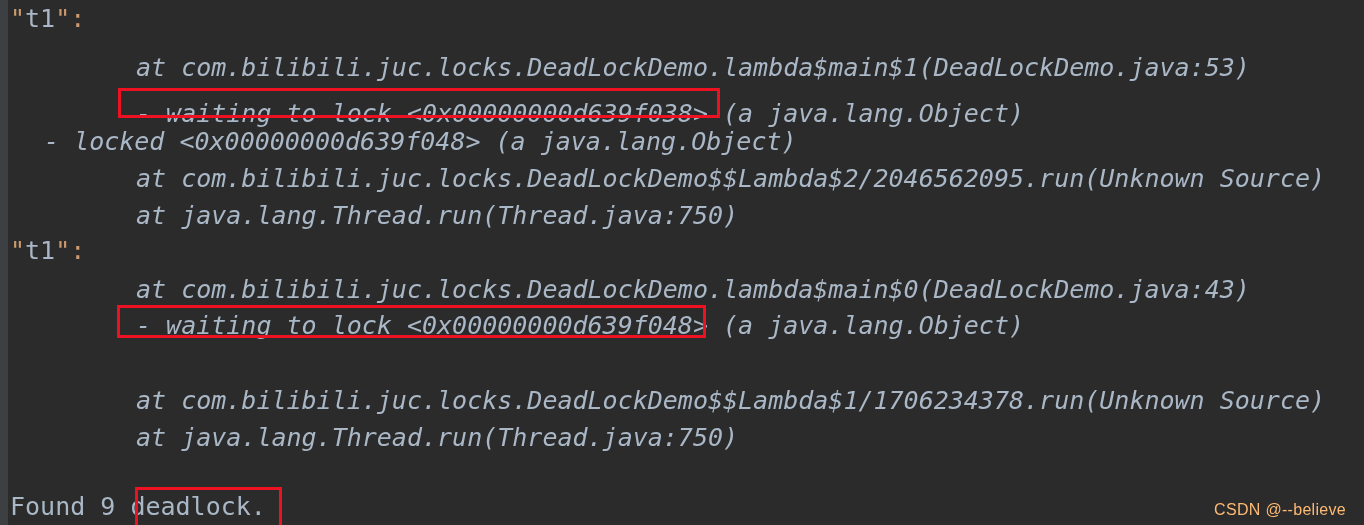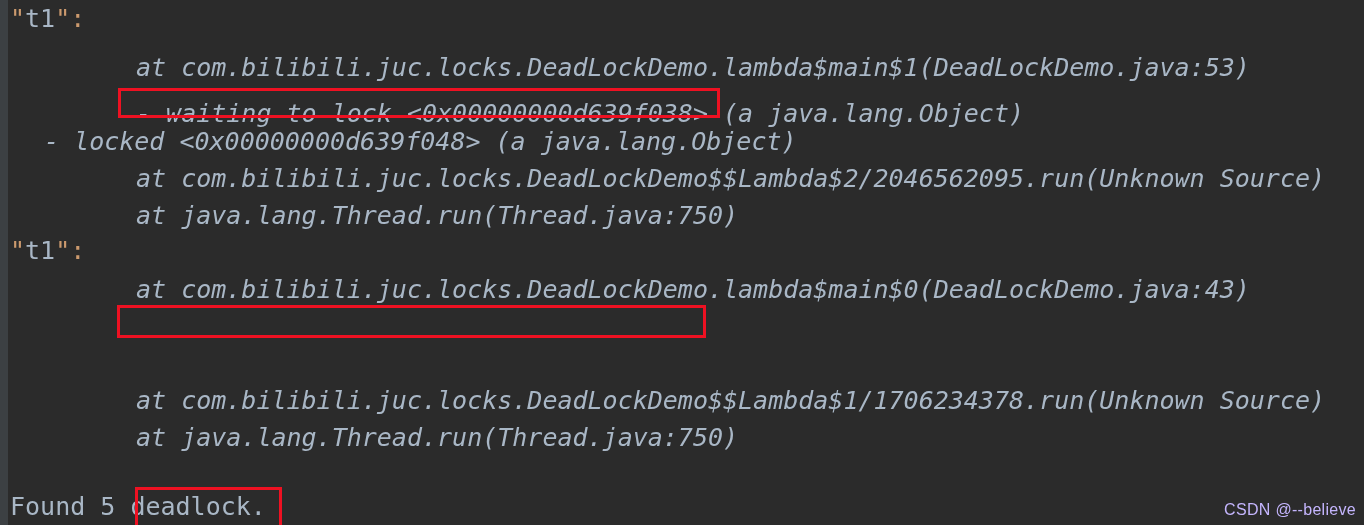--- a/index.html
+++ b/index.html
@@ -62,25 +62,25 @@
   .redbox {
     position: absolute;
     border: 3px solid #ee1122;
     box-sizing: border-box;
     pointer-events: none;
     background: transparent;
   }
 
   .watermark {
     position: absolute;
-    right: 8px;
+    right: 18px;
     bottom: 6px;
     font-family: "Liberation Sans", sans-serif;
     font-size: 16px;
-    color: #c4b5fd;
+    color: #fdba74;
     white-space: pre;
     letter-spacing: 0.3px;
     text-align: right;
   }
 </style>
 </head>
 <body>
 
 <div id="console">
 
@@ -92,26 +92,27 @@
 
     <div class="line ind1" style="top:49px;">at com.bilibili.juc.locks.DeadLockDemo.lambda$main$1(DeadLockDemo.java:53)</div>
     <div class="line ind1" style="top:95px;">- waiting to lock &lt;0x00000000d639f038&gt; (a java.lang.Object)</div>
     <div class="line ind1" style="top:123px;padding-left:44px;">- locked &lt;0x00000000d639f048&gt; (a java.lang.Object)</div>
     <div class="line ind1" style="top:160px;">at com.bilibili.juc.locks.DeadLockDemo$$Lambda$2/2046562095.run(Unknown Source)</div>
     <div class="line ind1" style="top:197px;">at java.lang.Thread.run(Thread.java:750)</div>
 
     <div class="line thread ind0" style="top:232px;"><span class="q">"</span><span>t1</span><span class="q">":</span></div>
 
     <div class="line ind1" style="top:271px;">at com.bilibili.juc.locks.DeadLockDemo.lambda$main$0(DeadLockDemo.java:43)</div>
+    <div class="line ind1" style="top:307px;">- waiting to lock &lt;0x00000000d639f048&gt; (a java.lang.Object)</div>
     <div class="line ind1" style="top:382px;">at com.bilibili.juc.locks.DeadLockDemo$$Lambda$1/1706234378.run(Unknown Source)</div>
     <div class="line ind1" style="top:419px;">at java.lang.Thread.run(Thread.java:750)</div>
 
     <div class="line ind0" style="top:455px;"></div>
 
-    <div class="line ind0" style="top:488px;">Found 5 deadlock.</div>
+    <div class="line ind0" style="top:488px;">Found 9 deadlock.</div>
 
   </div>
 
   <div class="redbox" style="left:118px; top:88px; width:602px; height:30px;"></div>
   <div class="redbox" style="left:117px; top:305px; width:589px; height:33px;"></div>
   <div class="redbox" style="left:135px; top:487px; width:147px; height:42px;"></div>
 
   <div class="watermark">CSDN @--believe</div>
 
 </div>

